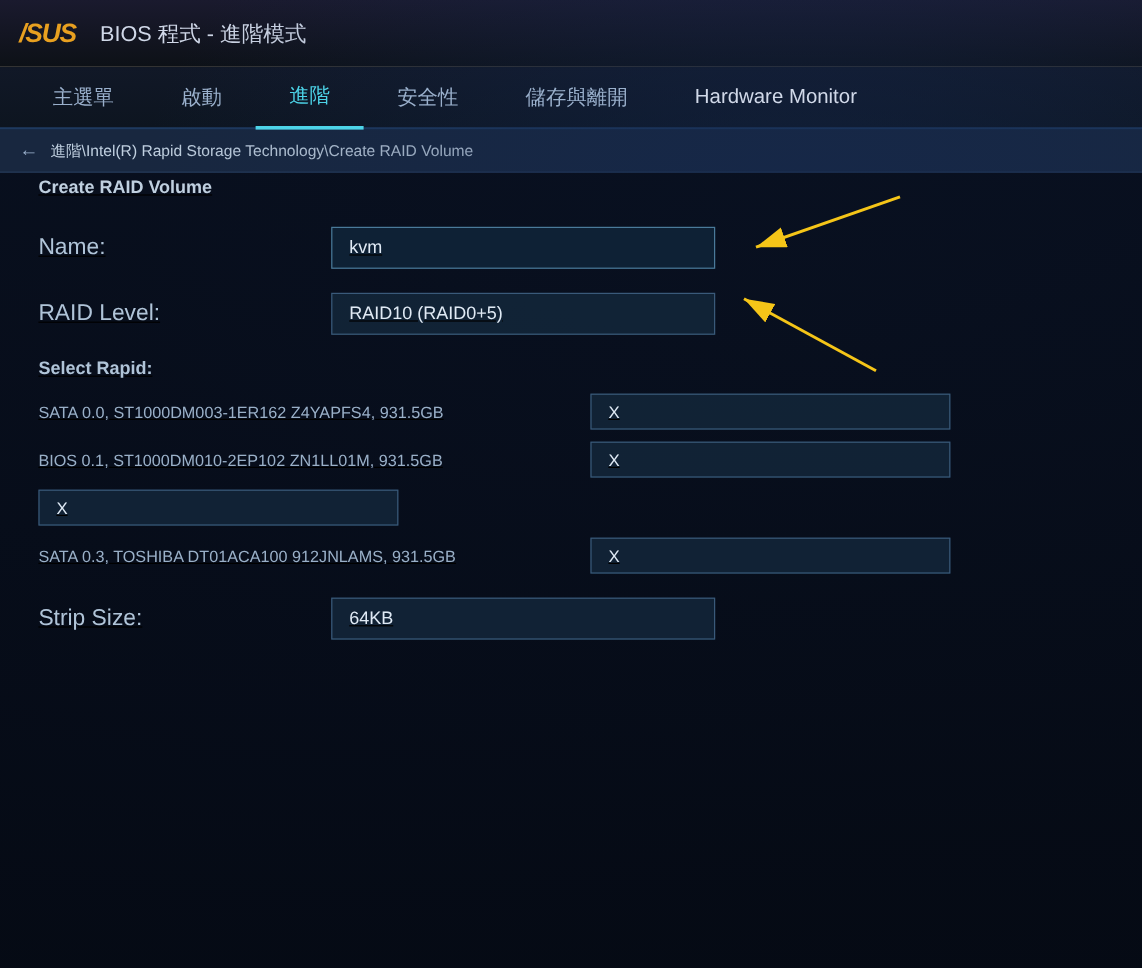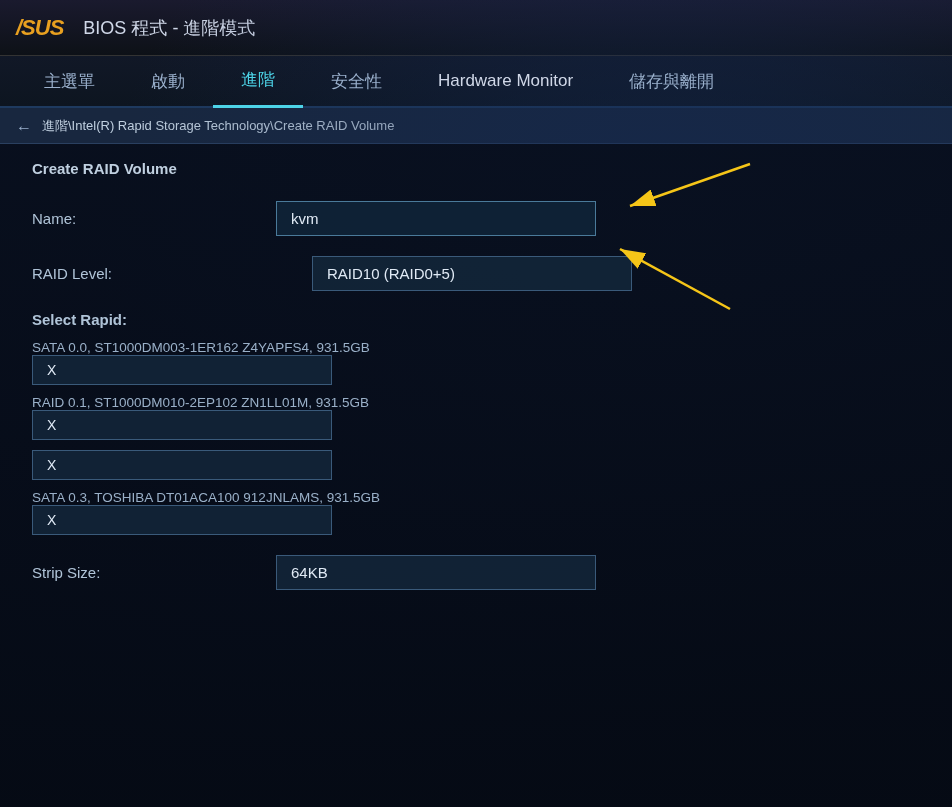--- a/index.html
+++ b/index.html
@@ -103,43 +103,44 @@
       font-size: 16px;
     }
 
     .breadcrumb-text {
       color: #c0d0e0;
       font-size: 13px;
     }
 
     
     .main-content {
-      padding: 16px 32px;
+      padding: 4px 32px;
       background: linear-gradient(180deg, rgba(8,15,30,0.9) 0%, rgba(5,10,20,0.95) 100%);
       height: calc(807px - 56px - 52px - 36px);
       position: relative;
+      text-decoration: underline;
     }
 
     .section-title {
       color: #c0d0e0;
       font-size: 15px;
       font-weight: 600;
       margin-bottom: 24px;
     }
 
     
     .form-row {
       display: flex;
       align-items: center;
       margin-bottom: 16px;
     }
 
     .form-label {
       color: #b0c4d8;
-      font-size: 15px;
+      font-size: 19px;
       width: 200px;
       flex-shrink: 0;
     }
 
     .form-field {
       background: rgba(20, 40, 60, 0.8);
       border: 1px solid #3a5a7a;
       color: #e0eaf5;
       font-size: 15px;
       padding: 8px 14px;
@@ -157,23 +158,22 @@
     .select-disks-label {
       color: #b0c4d8;
       font-size: 15px;
       font-weight: 600;
       margin-top: 20px;
       margin-bottom: 12px;
     }
 
     .disk-row {
       display: flex;
-      align-items: flex-start;
+      align-items: center;
       margin-bottom: 10px;
-      flex-direction: column;
     }
 
     .disk-label {
       color: #9ab0c8;
       font-size: 13.5px;
       flex: 1;
       max-width: 460px;
     }
 
     .disk-checkbox {
@@ -194,52 +194,52 @@
   <div class="header">
     <div class="asus-logo">/SUS</div>
     <div class="bios-title">BIOS 程式 - 進階模式</div>
   </div>
 
   <div class="nav-bar">
     <div class="nav-item">主選單</div>
     <div class="nav-item">啟動</div>
     <div class="nav-item active">進階</div>
     <div class="nav-item">安全性</div>
+    <div class="nav-item">儲存與離開</div>
     <div class="nav-item hardware-monitor">Hardware Monitor</div>
-    <div class="nav-item">儲存與離開</div>
   </div>
 
   <div class="breadcrumb-bar">
     <span class="breadcrumb-arrow">←</span>
     <span class="breadcrumb-text">進階\Intel(R) Rapid Storage Technology\Create RAID Volume</span>
   </div>
 
   <div class="main-content">
 
     <div class="section-title">Create RAID Volume</div>
 
     <div class="form-row" style="margin-bottom:20px;">
       <div class="form-label">Name:</div>
       <input class="form-field name-field" type="text" value="kvm" style="">
     </div>
 
-    <div class="form-row" style="margin-bottom:20px;gap:36px;">
+    <div class="form-row" style="margin-bottom:20px;">
       <div class="form-label">RAID Level:</div>
       <div class="form-field" style="cursor:pointer;">RAID10 (RAID0+5)</div>
     </div>
 
     <div class="select-disks-label">Select Rapid:</div>
 
     <div class="disk-row">
       <div class="disk-label">SATA 0.0, ST1000DM003-1ER162 Z4YAPFS4, 931.5GB</div>
       <div class="disk-checkbox">X</div>
     </div>
 
     <div class="disk-row">
-      <div class="disk-label">RAID 0.1, ST1000DM010-2EP102 ZN1LL01M, 931.5GB</div>
+      <div class="disk-label">BIOS 0.1, ST1000DM010-2EP102 ZN1LL01M, 931.5GB</div>
       <div class="disk-checkbox">X</div>
     </div>
 
     <div class="disk-row">
       <div class="disk-checkbox">X</div>
     </div>
 
     <div class="disk-row">
       <div class="disk-label">SATA 0.3, TOSHIBA DT01ACA100 912JNLAMS, 931.5GB</div>
       <div class="disk-checkbox">X</div>

